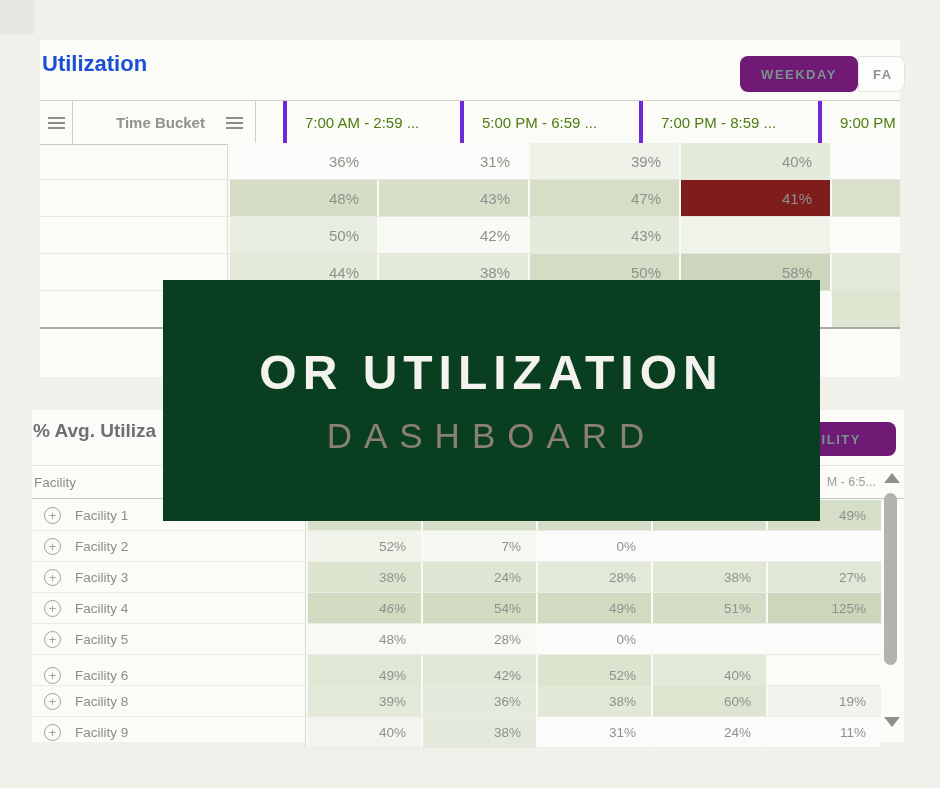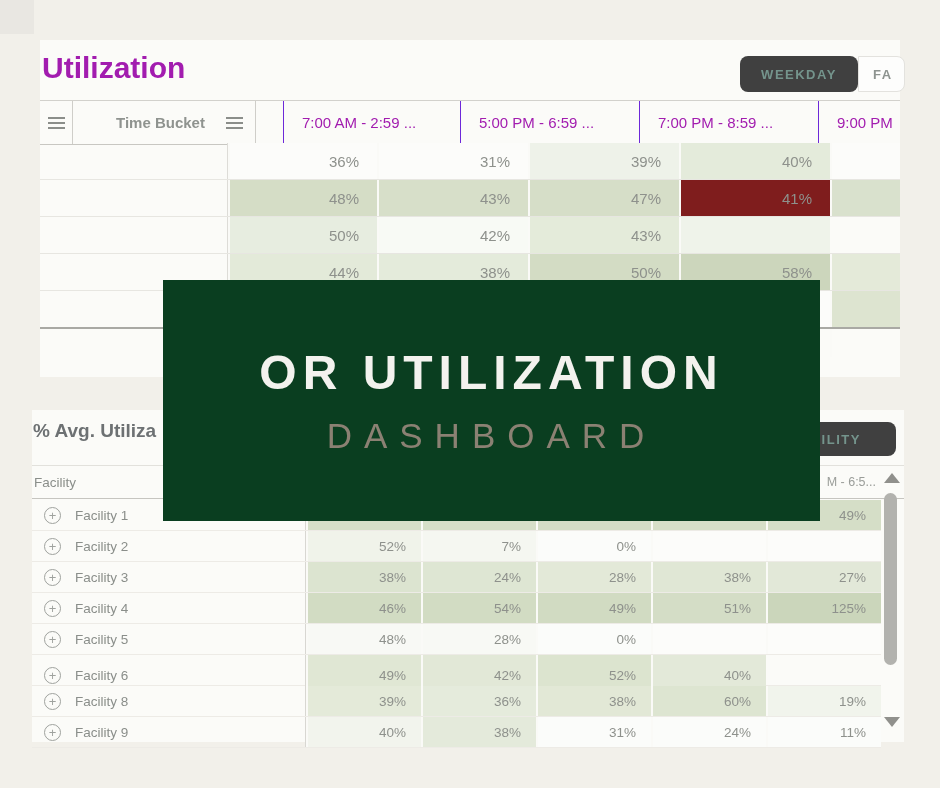--- a/index.html
+++ b/index.html
@@ -4,39 +4,39 @@
 <style>
   html,body{margin:0;padding:0;}
   .page{position:relative;width:940px;height:788px;background:#f2f0ea;overflow:hidden;
         font-family:"Liberation Sans",sans-serif;}
   .corner-shade{position:absolute;left:0;top:0;width:34px;height:34px;background:#e9e7e2;}
 
   .card{position:absolute;background:#fbfbf8;}
   .card-top{left:40px;top:40px;width:860px;height:337px;}
   .card-bot{left:32px;top:410px;width:872px;height:332px;}
 
-  .panel-title{position:absolute;left:2px;top:11px;margin:0;font-size:30px;font-weight:700;color:#a21caf;}
+  .panel-title{position:absolute;left:2px;top:11px;margin:0;font-size:22px;font-weight:700;color:#1d4ed8;}
   .panel-title2{position:absolute;left:1px;top:10px;margin:0;font-size:19px;font-weight:700;color:#6d7173;}
 
   .tabs{position:absolute;left:700px;top:16px;display:flex;}
   .tab{font-family:"Liberation Sans",sans-serif;font-size:13px;font-weight:700;letter-spacing:1.5px;
        color:#74948c;border:none;cursor:pointer;}
-  .tab-active{background:#404040;border-radius:8px;height:36px;width:118px;}
+  .tab-active{background:#701a75;border-radius:8px;height:36px;width:118px;}
   .tab-plain{background:#fdfdfc;border:1px solid #e3e2de;border-radius:0 8px 8px 0;height:36px;width:47px;
              color:#8d938f;text-align:left;padding-left:14px;overflow:hidden;}
   .pill-facility{position:absolute;left:724px;top:12px;width:140px;height:34px;border-radius:8px;}
 
   
   .t-head,.t-row{display:grid;grid-template-columns:33px 155px 149px 151px 151px 151px 70px;width:860px;}
   .t-head{position:absolute;left:0;top:60px;height:43px;border-top:1px solid #d2d1cc;border-bottom:1px solid #c8c7c2;gap:28px;}
   .t-cell{box-sizing:border-box;display:flex;align-items:center;overflow:hidden;white-space:nowrap;}
   .h-menu{justify-content:center;border-right:1px solid #cfcec9;}
   .h-bucket{justify-content:space-between;padding:0 12px 0 15px;font-size:15px;font-weight:700;color:#8f938f;
             border-right:1px solid #cfcec9;}
-  .h-time{padding-left:18px;font-size:15px;color:#a21caf;border-left:1px solid #6d28d9;margin-left:-1px;}
+  .h-time{padding-left:18px;font-size:15px;color:#4d7c0f;border-left:4px solid #6d28d9;margin-left:-1px;}
   .t-body{position:absolute;left:0;top:103px;width:860px;}
   .t-row{height:36px;border-bottom:1px solid #e7e6e1;}
   .t-row.thick{border-bottom:2px solid #a9a9a4;}
   .t-val{justify-content:flex-end;padding-right:18px;font-size:15px;color:#8e918c;border-left:2px solid #fafaf7;}
   .t-bucketcell{border-right:1px solid #dddcd7;}
   .t-strip{position:absolute;left:0;top:317px;width:860px;height:20px;background:#fbfbf8;}
 
   
   .overlay{position:absolute;left:163px;top:280px;width:657px;height:241px;background:#0a3e20;z-index:20;
            display:flex;flex-direction:column;align-items:center;justify-content:center;}
@@ -195,21 +195,21 @@
           <div class="b-cell b-val" style="background: rgb(222, 230, 211);">24%</div>
           <div class="b-cell b-val" style="background: rgb(227, 233, 216);">28%</div>
           <div class="b-cell b-val" style="background: rgb(224, 231, 213);">38%</div>
           <div class="b-cell b-val" style="background: rgb(226, 232, 216);">27%</div>
         </div>
         <div class="b-row">
           <div class="b-cell b-name">
             <span class="expand">+</span>
             <span class="f-label">Facility 4</span>
           </div>
-          <div class="b-cell b-val" style="background: rgb(210, 220, 195);">46%</div>
+          <div class="b-cell b-val" style="background: rgb(210, 220, 195); font-style: italic;">46%</div>
           <div class="b-cell b-val" style="background: rgb(210, 220, 195);">54%</div>
           <div class="b-cell b-val" style="background: rgb(209, 219, 194);">49%</div>
           <div class="b-cell b-val" style="background: rgb(212, 221, 198);">51%</div>
           <div class="b-cell b-val" style="background: rgb(203, 214, 187);">125%</div>
         </div>
         <div class="b-row">
           <div class="b-cell b-name">
             <span class="expand">+</span>
             <span class="f-label">Facility 5</span>
           </div>

